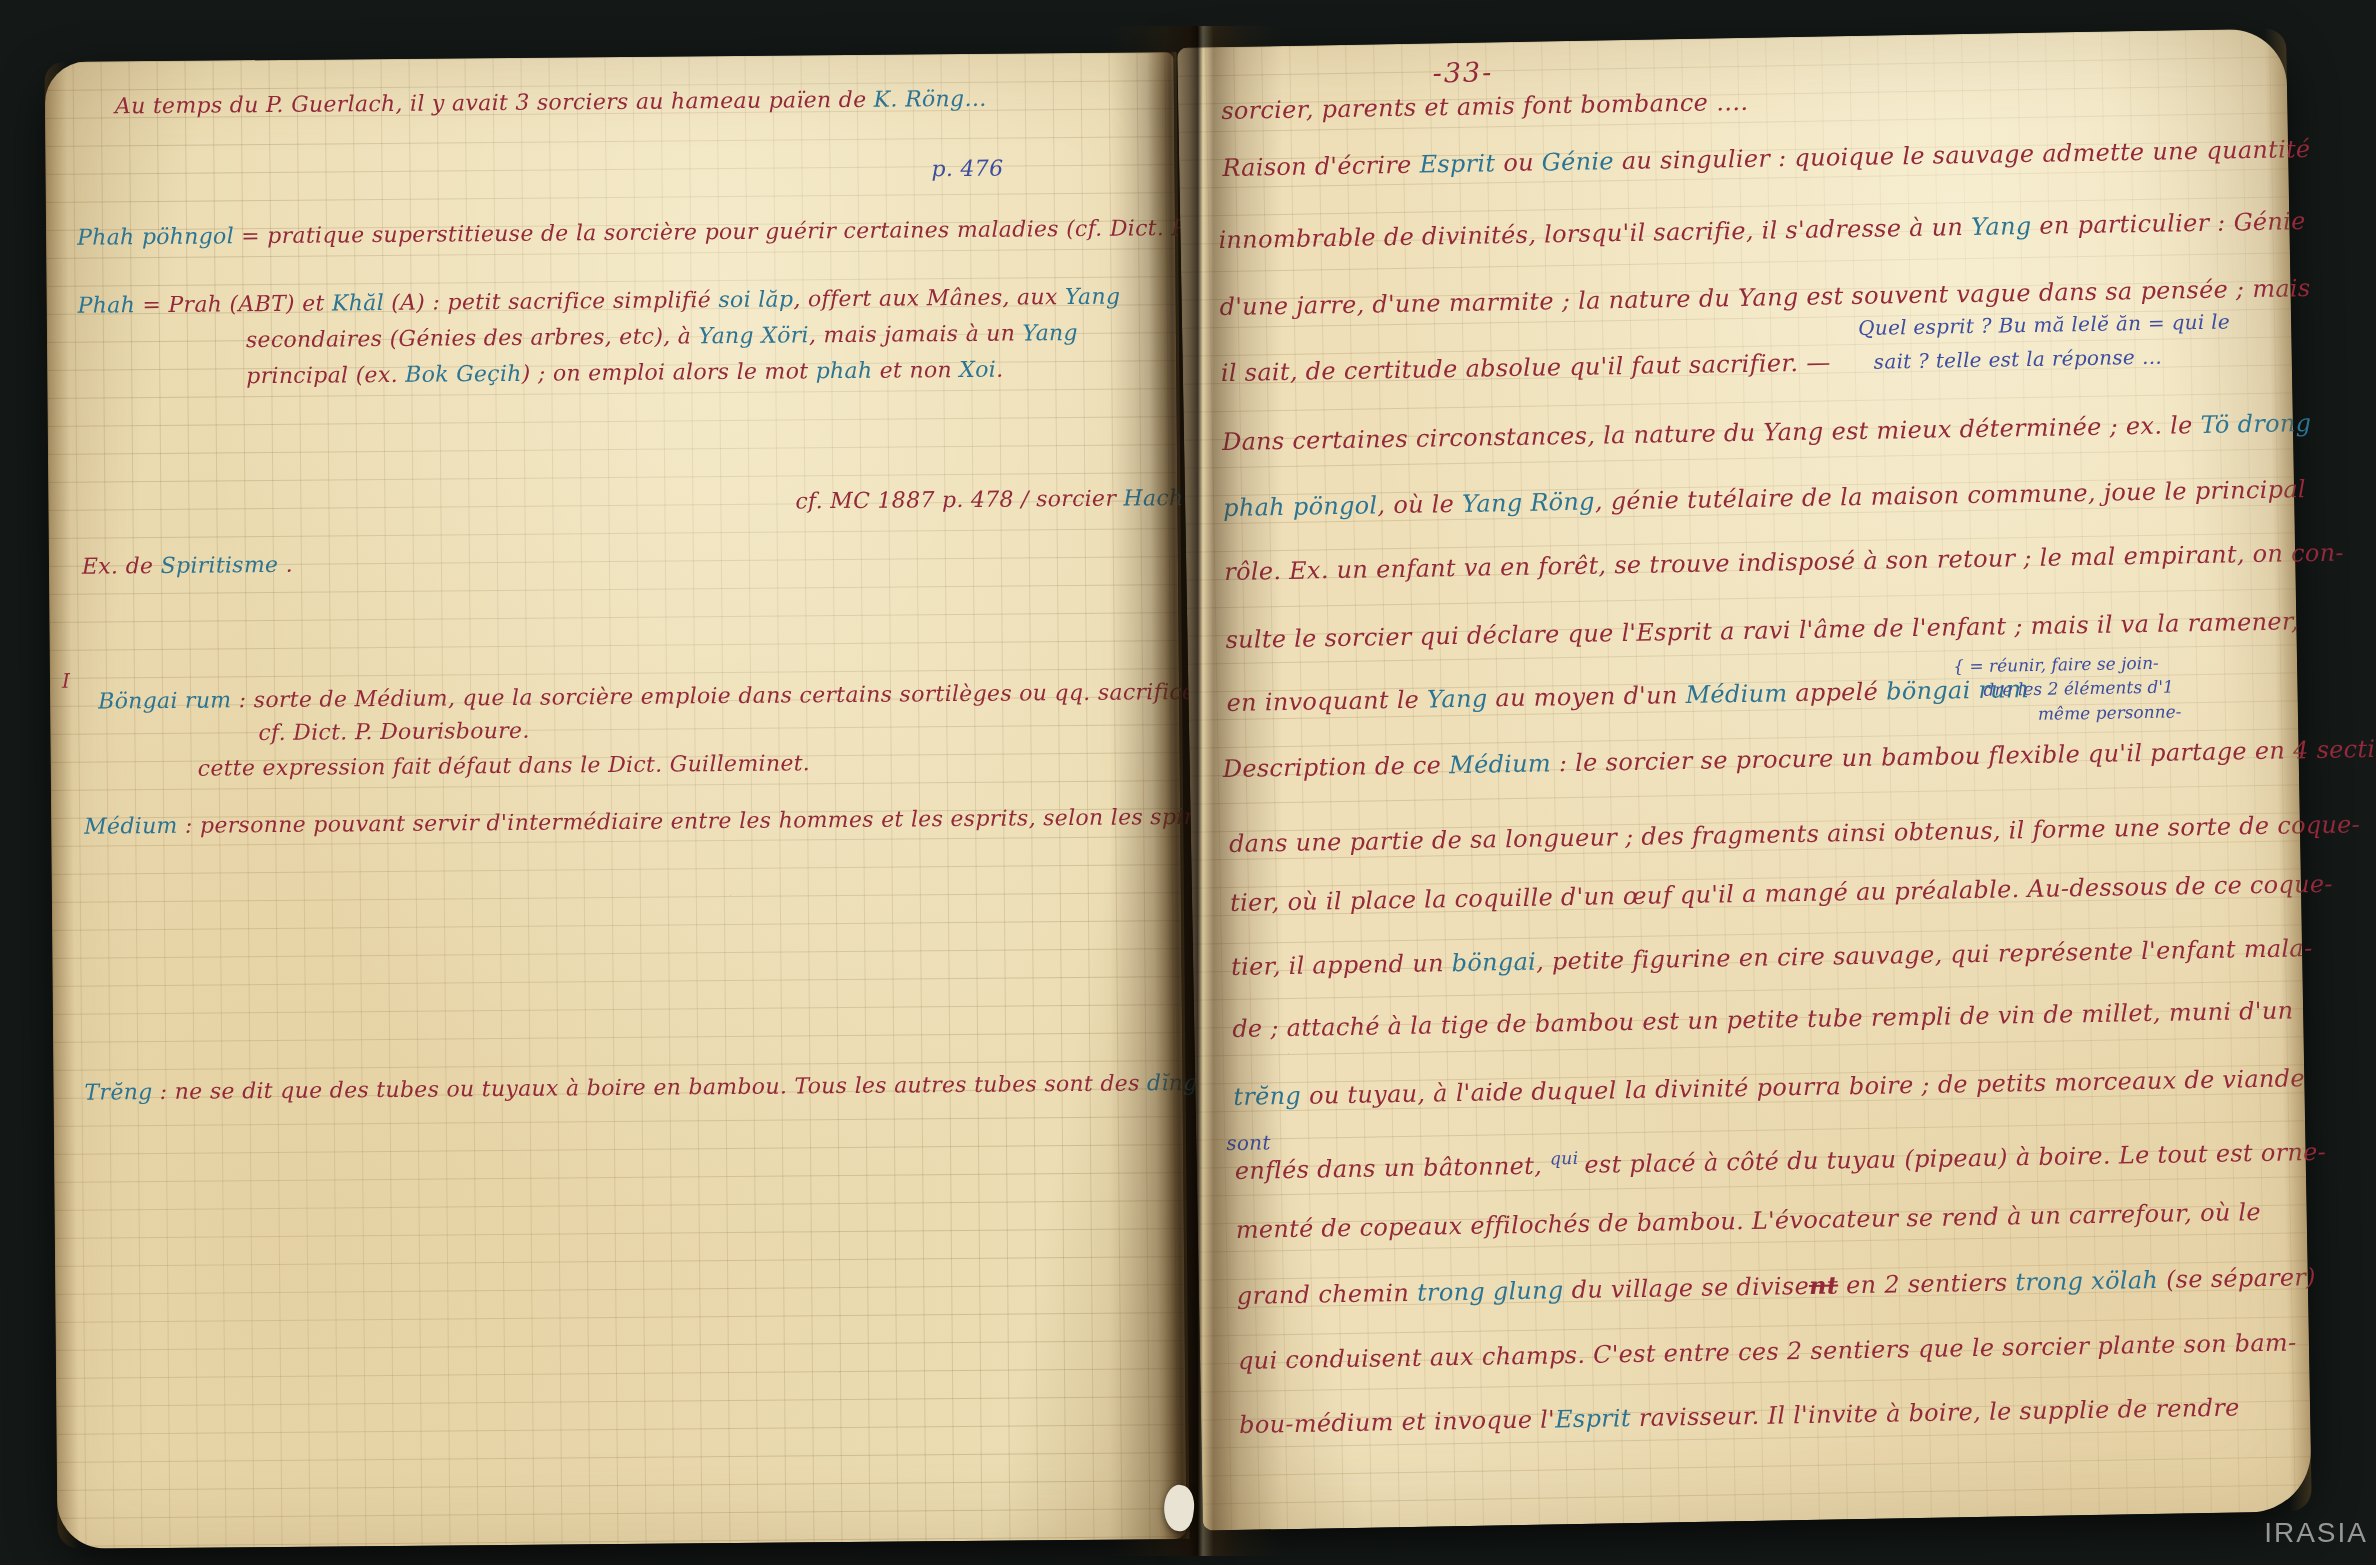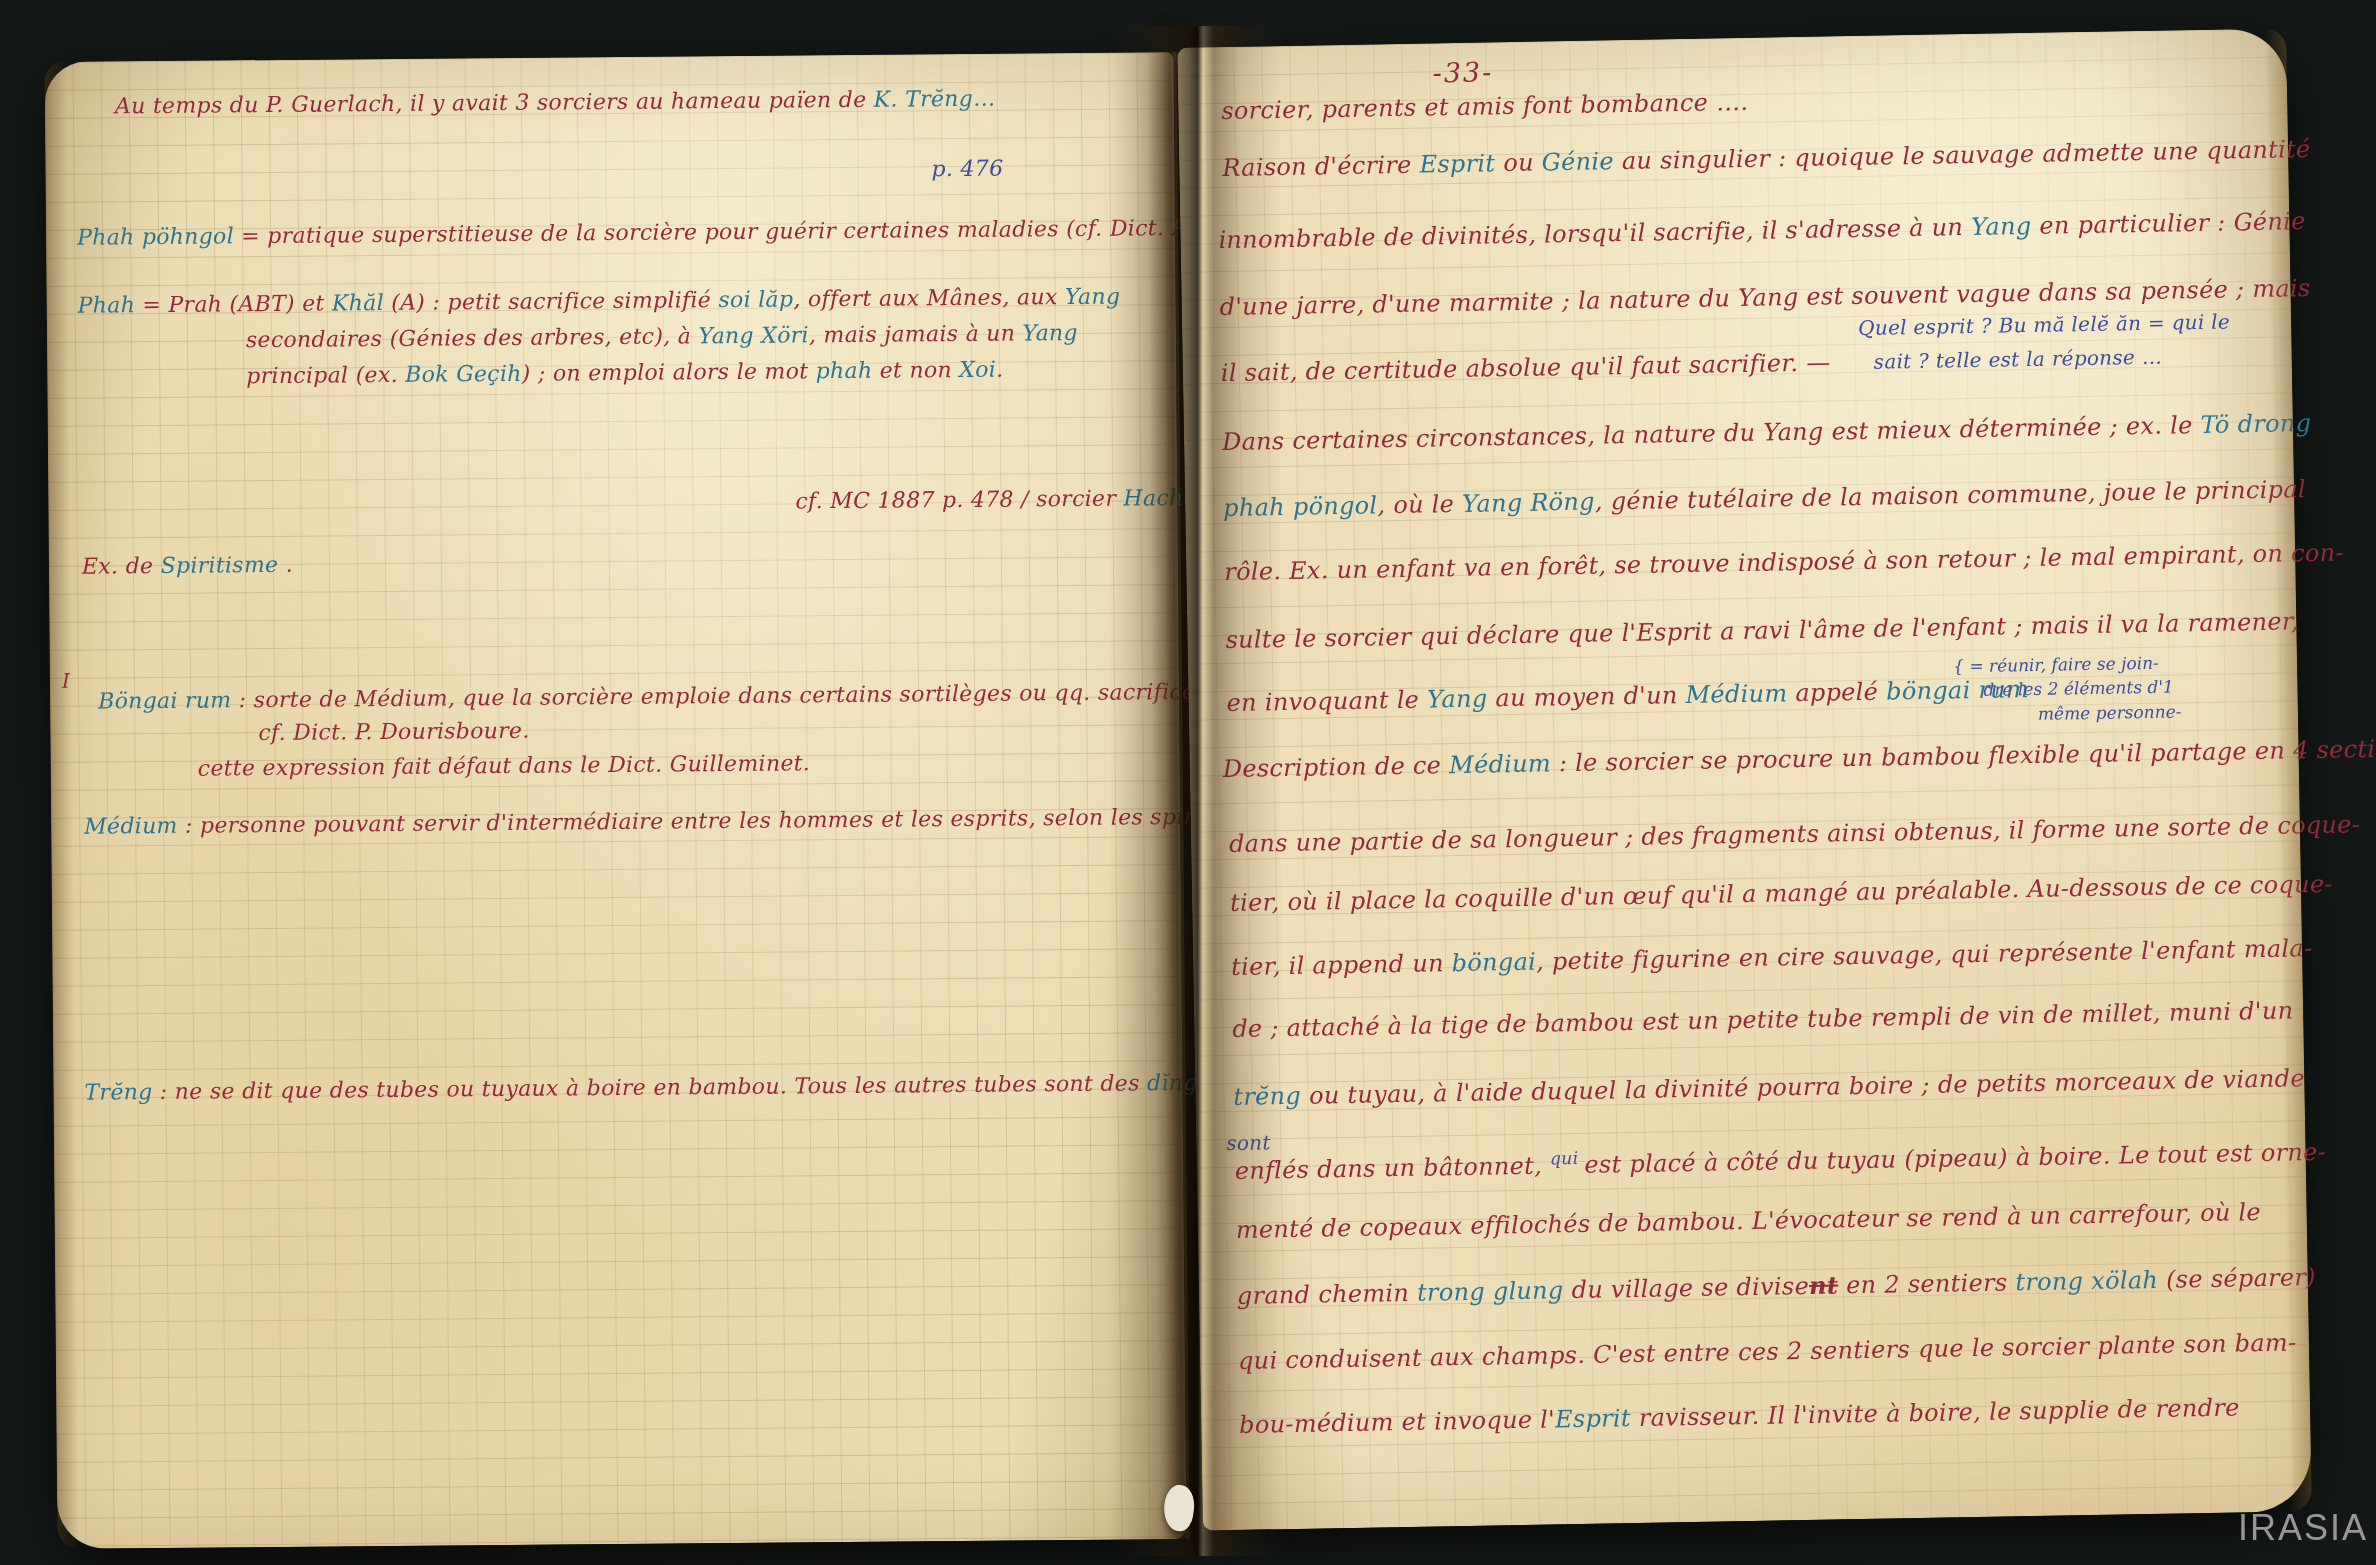--- a/index.html
+++ b/index.html
@@ -82,30 +82,30 @@
   .hl.pnum{font-size:27px;letter-spacing:2px;}
   .seg{font:inherit;}
   .ink-red{color:var(--ink-red,#93293a);}
   .ink-teal{color:var(--ink-teal,#2b7493);}
   .ink-blue{color:var(--ink-blue,#3d4da0);}
   .strike{text-decoration:line-through;font-weight:bold;}
   .sup{vertical-align:super;font-size:.72em;}
   .watermark{
     position:absolute;right:8px;bottom:16px;z-index:7;
     font-family:"Liberation Sans", sans-serif;font-style:normal;
-    color:#a6a6a4;font-size:36px;letter-spacing:2px;opacity:.9;
+    color:#a6a6a4;font-size:28px;letter-spacing:2px;opacity:.9;
   }
 </style>
 </head>
 <body>
 
 <div class="stage">
 
   <div class="page left-page">
-    <div class="hl" style="left:70px;top:32px;"><span class="seg ink-red">Au temps du P. Guerlach, il y avait 3 sorciers au hameau païen de </span><span class="seg ink-teal">K. Trĕng…</span></div>
+    <div class="hl" style="left:70px;top:32px;"><span class="seg ink-red">Au temps du P. Guerlach, il y avait 3 sorciers au hameau païen de </span><span class="seg ink-teal">K. Röng…</span></div>
     <div class="hl" style="left:886px;top:102px;"><span class="seg ink-blue">p. 476</span></div>
     <div class="hl" style="left:31px;top:163px;"><span class="seg ink-teal">Phah pöhngol</span><span class="seg ink-red"> = pratique superstitieuse de la sorcière pour guérir certaines maladies (cf. Dict. P. Dourisboure)</span></div>
     <div class="hl" style="left:31px;top:231px;"><span class="seg ink-teal">Phah</span><span class="seg ink-red"> = Prah (ABT) et </span><span class="seg ink-teal">Khăl</span><span class="seg ink-red"> (A) : petit sacrifice simplifié </span><span class="seg ink-teal">soi lăp</span><span class="seg ink-red">, offert aux Mânes, aux </span><span class="seg ink-teal">Yang</span></div>
     <div class="hl" style="left:199px;top:267px;"><span class="seg ink-red">secondaires (Génies des arbres, etc), à </span><span class="seg ink-teal">Yang Xöri</span><span class="seg ink-red">, mais jamais à un </span><span class="seg ink-teal">Yang</span></div>
     <div class="hl" style="left:199px;top:303px;"><span class="seg ink-red">principal (ex. </span><span class="seg ink-teal">Bok Geçih</span><span class="seg ink-red">) ; on emploi alors le mot </span><span class="seg ink-teal">phah</span><span class="seg ink-red"> et non </span><span class="seg ink-teal">Xoi</span><span class="seg ink-red">.</span></div>
     <div class="hl" style="left:747px;top:433px;"><span class="seg ink-red">cf. MC 1887 p. 478 / sorcier </span><span class="seg ink-teal">Hach</span><span class="seg ink-red">.</span></div>
     <div class="hl" style="left:33px;top:492px;"><span class="seg ink-red">Ex. de </span><span class="seg ink-teal">Spiritisme</span><span class="seg ink-red"> .</span></div>
     <div class="hl small" style="left:12px;top:607px;"><span class="seg ink-red">I</span></div>
     <div class="hl" style="left:48px;top:627px;"><span class="seg ink-teal">Böngai rum</span><span class="seg ink-red"> : sorte de Médium, que la sorcière emploie dans certains sortilèges ou qq. sacrifices.</span></div>
     <div class="hl" style="left:208px;top:660px;"><span class="seg ink-red">cf. Dict. P. Dourisboure.</span></div>

